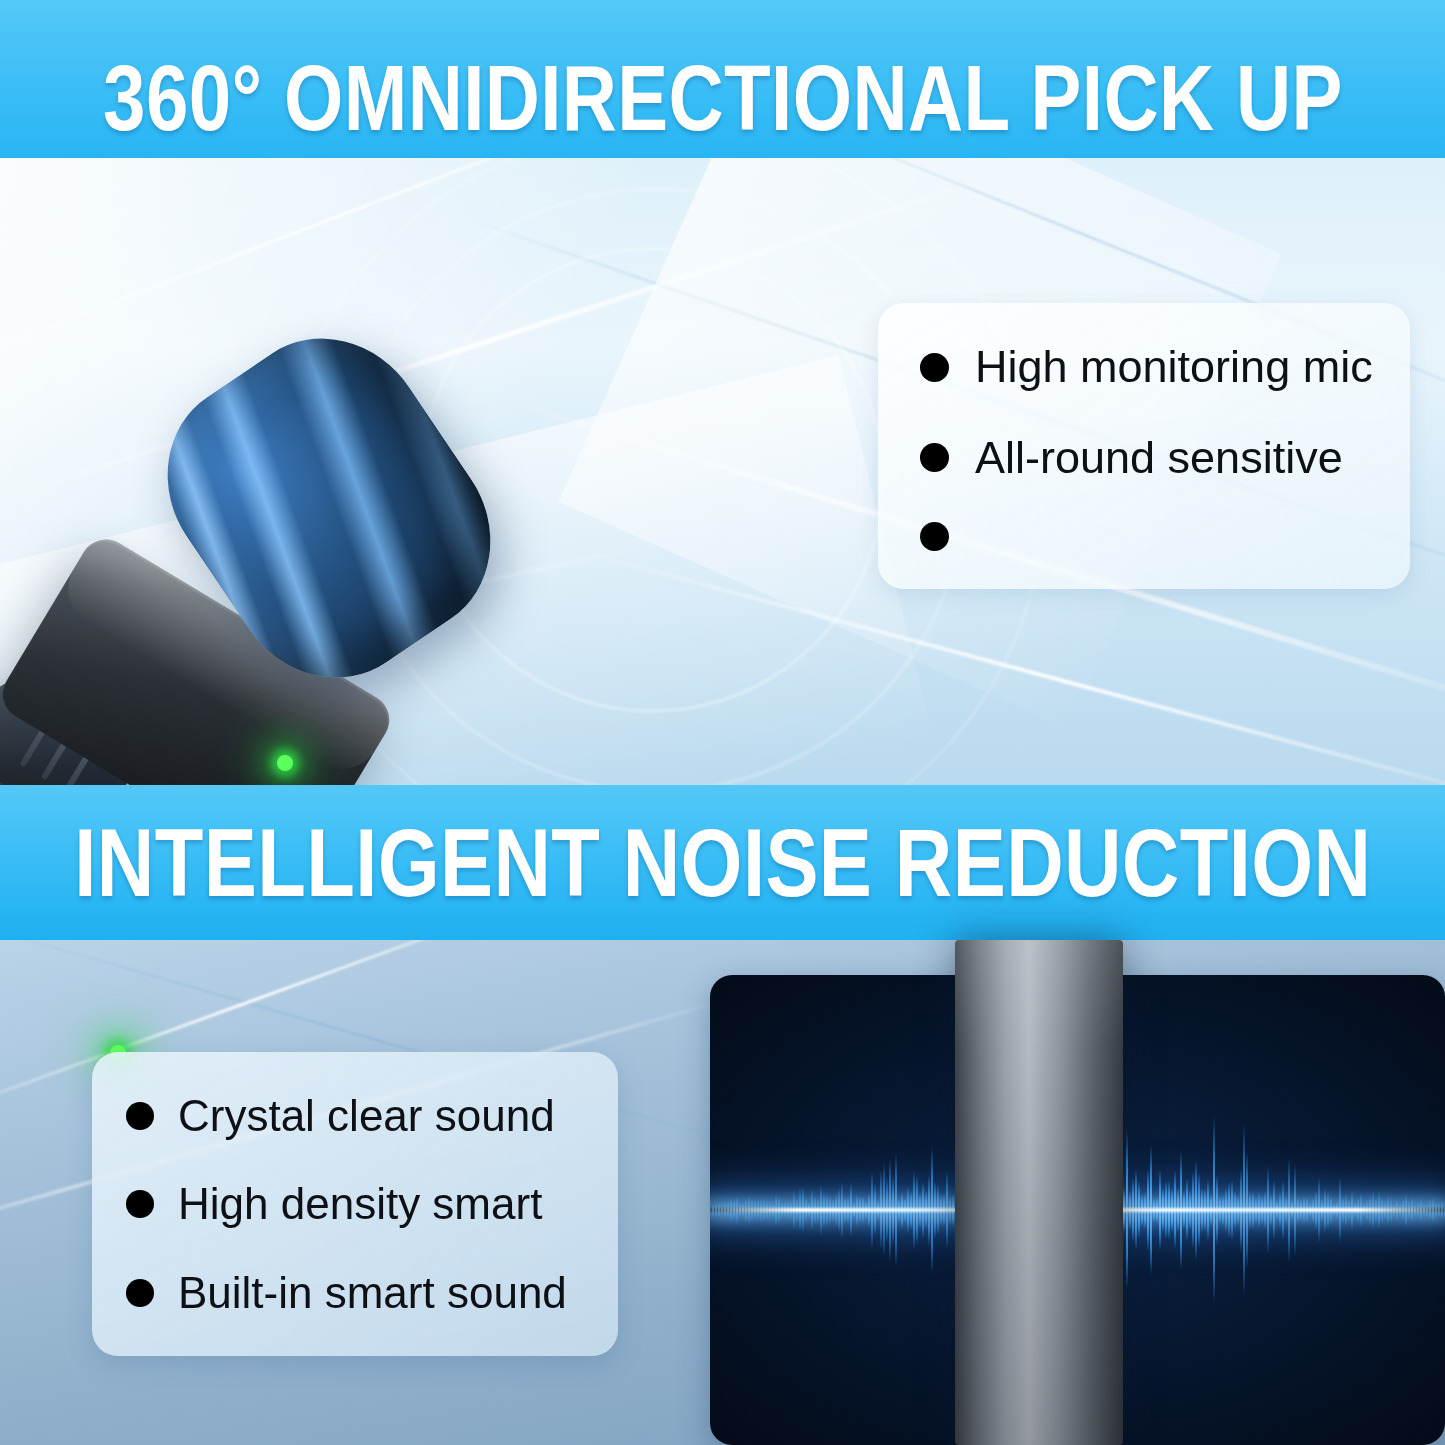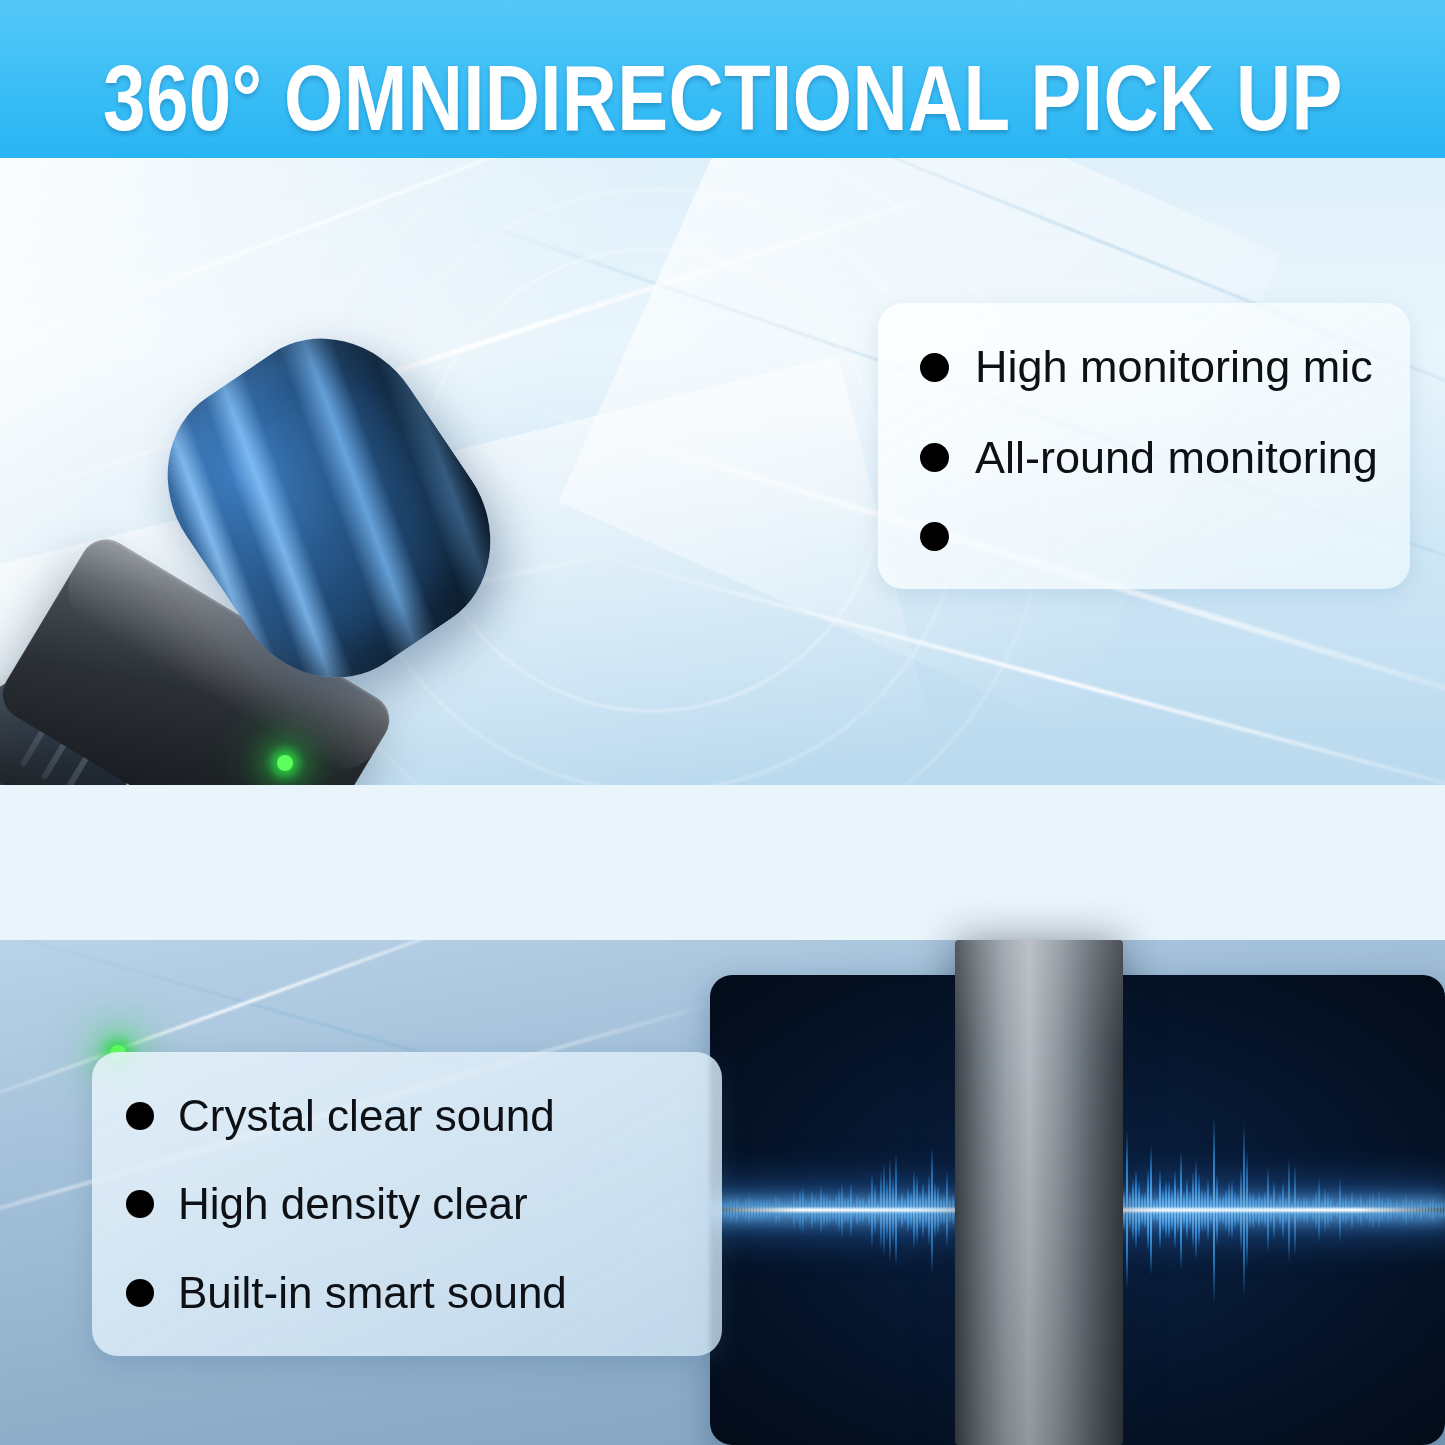--- a/index.html
+++ b/index.html
@@ -70,21 +70,21 @@
   .led{position:absolute;width:16px;height:16px;border-radius:50%;background:#5dff5d;
        box-shadow:0 0 10px 6px rgba(46,220,70,.75),0 0 26px 16px rgba(46,220,70,.35),
                   0 0 46px 28px rgba(46,220,70,.16);}
   #led-top{left:277px;top:597px;}
 
   
   .feature-panel{position:absolute;border-radius:26px;backdrop-filter:blur(2px);}
   #features-top{left:878px;top:303px;width:532px;height:286px;
       background:linear-gradient(150deg,rgba(255,255,255,.82),rgba(238,248,253,.72));
       box-shadow:0 6px 22px rgba(90,140,180,.18);}
-  #features-bottom{left:92px;top:1052px;width:630px;height:304px;
+  #features-bottom{left:92px;top:1052px;width:526px;height:304px;
       background:linear-gradient(150deg,rgba(232,243,251,.88),rgba(206,227,243,.8));
       box-shadow:0 8px 26px rgba(60,100,140,.22);}
   .feature-list{list-style:none;margin:0;padding:0;height:100%;display:flex;flex-direction:column;
                 justify-content:space-evenly;}
   .feature-item{display:flex;align-items:center;color:#0d1014;}
   #features-top .feature-item{padding-left:42px;font-size:45px;}
   #features-bottom .feature-item{padding-left:34px;font-size:44px;}
   .bullet{flex:0 0 auto;border-radius:50%;background:#000;}
   #features-top .bullet{width:29px;height:29px;margin-right:26px;}
   #features-bottom .bullet{width:28px;height:28px;margin-right:24px;}
@@ -157,28 +157,31 @@
   </div>
 
   <div class="feature-panel" id="features-top">
     <ul class="feature-list">
       <li class="feature-item">
         <span class="bullet"></span>
         <span class="feature-text">High monitoring mic</span>
       </li>
       <li class="feature-item">
         <span class="bullet"></span>
-        <span class="feature-text">All-round monitoring</span>
+        <span class="feature-text">All-round sensitive</span>
       </li>
       <li class="feature-item">
         <span class="bullet"></span>
       </li>
     </ul>
   </div>
 
+  <div class="banner" id="banner-two">
+    <span class="banner-text">INTELLIGENT NOISE REDUCTION</span>
+  </div>
 
   <div class="scene-bottom">
     <div class="streak" style="left:-150px;top:180px;width:900px;transform:rotate(-16deg);height:4px;"></div>
     <div class="streak dark" style="left:-120px;top:100px;width:1000px;transform:rotate(16deg);height:2px;opacity:.55;"></div>
     <div class="streak" style="left:-100px;top:60px;width:700px;transform:rotate(-20deg);height:3px;"></div>
   </div>
 
   <div class="wave-panel">
       <div class="wave-bar" style="left: 734px; height: 17.8908px; opacity: 0.3;"></div>
       <div class="wave-bar" style="left: 731px; height: 19.1455px; opacity: 0.3;"></div>
@@ -437,21 +440,21 @@
   <div class="led" id="led-bottom"></div>
 
   <div class="feature-panel" id="features-bottom">
     <ul class="feature-list">
       <li class="feature-item">
         <span class="bullet"></span>
         <span class="feature-text">Crystal clear sound</span>
       </li>
       <li class="feature-item">
         <span class="bullet"></span>
-        <span class="feature-text">High density clear</span>
+        <span class="feature-text">High density smart</span>
       </li>
       <li class="feature-item">
         <span class="bullet"></span>
         <span class="feature-text">Built-in smart sound</span>
       </li>
     </ul>
   </div>
 
 </div>
 

